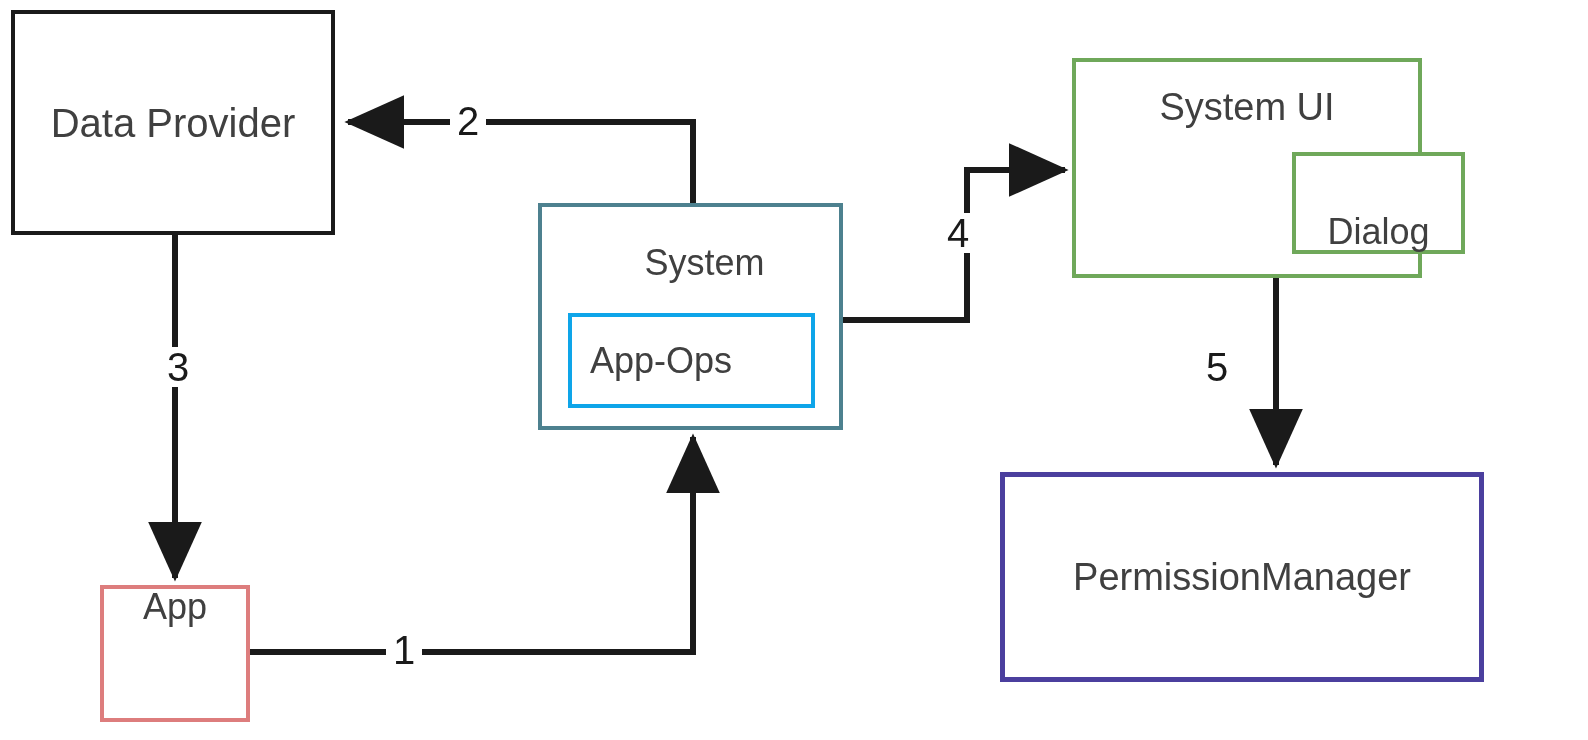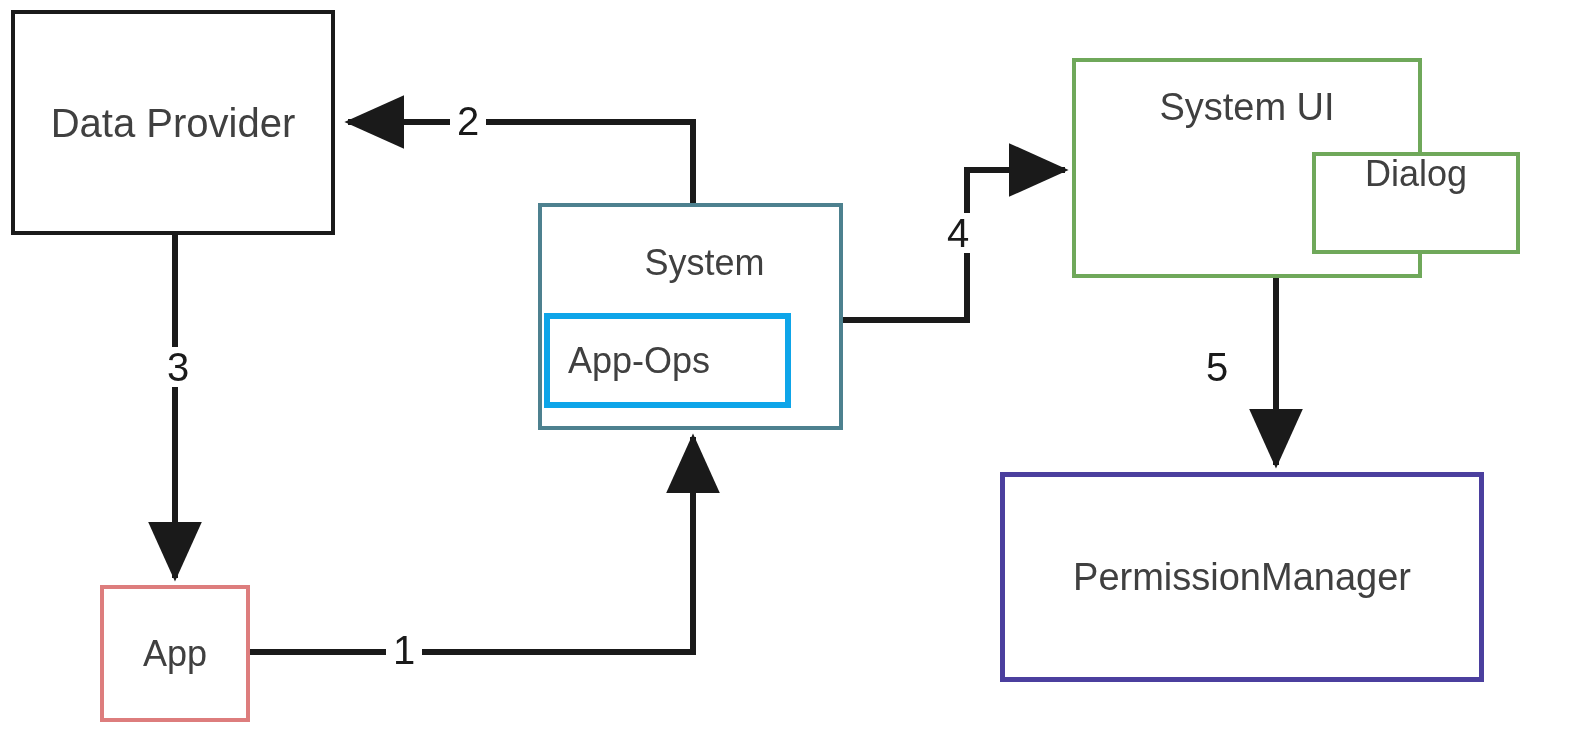--- a/index.html
+++ b/index.html
@@ -38,55 +38,53 @@
 
   #node-system {
     left: 538px; top: 203px; width: 305px; height: 227px;
     border: 4px solid #4d818f;
     align-items: flex-start;
     padding-top: 38px;
   }
   #node-system .node-label { font-size: 36px; margin-left: 28px; }
 
   #node-app-ops {
-    left: 544px; top: 313px; width: 247px; height: 95px;
-    border: 6px solid #0ea5e9;
+    left: 568px; top: 313px; width: 247px; height: 95px;
+    border: 4px solid #0ea5e9;
     align-items: center;
     justify-content: flex-start;
     padding-left: 18px;
   }
   #node-app-ops .node-label { font-size: 36px; }
 
   #node-system-ui {
     left: 1072px; top: 58px; width: 350px; height: 220px;
     border: 4px solid #6fa85a;
     align-items: flex-start;
     padding-top: 26px;
   }
   #node-system-ui .node-label { font-size: 38px; }
 
   #node-dialog {
-    left: 1292px; top: 152px; width: 208px; height: 102px;
+    left: 1292px; top: 152px; width: 173px; height: 102px;
     border: 4px solid #6fa85a;
-    align-items: flex-start;
-    margin-left: 20px;
+    align-items: flex-end;
   }
   #node-dialog .node-label { font-size: 36px; }
 
   #node-permission-manager {
     left: 1000px; top: 472px; width: 484px; height: 210px;
     border: 5px solid #4b3f9e;
     align-items: center;
   }
   #node-permission-manager .node-label { font-size: 38px; }
 
   #node-app {
     left: 100px; top: 585px; width: 150px; height: 137px;
     border: 4px solid #dd7d7d;
-    align-items: center;
   }
   #node-app .node-label { font-size: 36px; }
 
   
   #edges {
     position: absolute;
     left: 0; top: 0;
     width: 1588px; height: 740px;
     pointer-events: none;
   }

